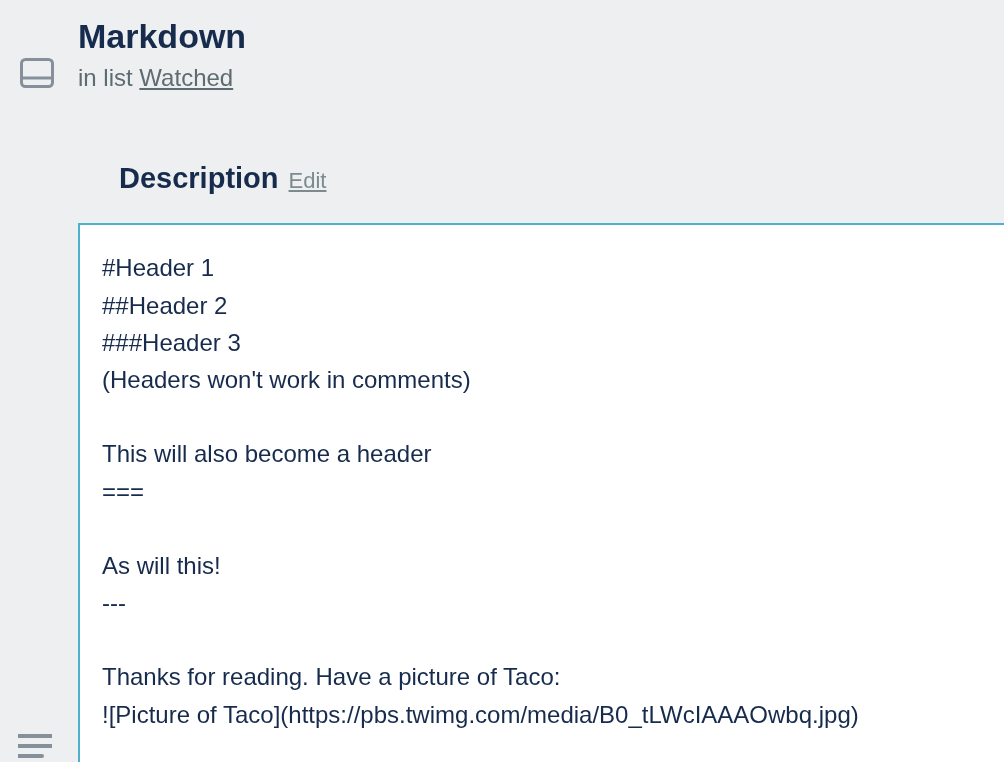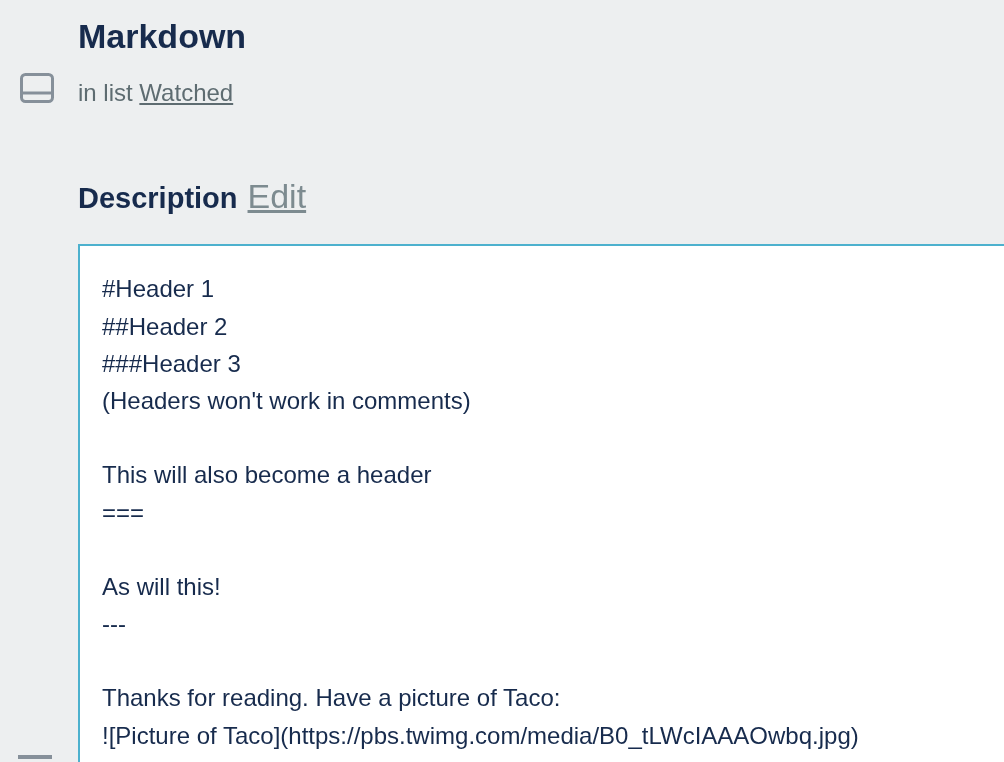--- a/index.html
+++ b/index.html
@@ -38,21 +38,21 @@
     .pad-left {
       padding-left: 2px;
     }
     .title {
       font-size: 34px;
       font-weight: 700;
       color: #172b4d;
       line-height: 1.1;
     }
     .subtitle {
-      margin-top: 24px;
+      margin-top: 9px;
       font-size: 24px;
       color: #5e6c71;
     }
     .link {
       color: #5e6c71;
       text-decoration: underline;
       cursor: pointer;
     }
     .section-row {
       margin-top: 70px;
@@ -60,30 +60,31 @@
     .lines-icon {
       color: #86909a;
     }
     .section-title {
       font-size: 29px;
       font-weight: 700;
       color: #172b4d;
       display: inline;
     }
     .edit-link {
-      font-size: 34px;
+      font-size: 22px;
       color: #7d8b90;
       text-decoration: underline;
       margin-left: 10px;
       cursor: pointer;
       font-weight: 400;
     }
     .section-header-line {
       display: flex;
       align-items: baseline;
+      margin-left: 41px;
     }
     .editor-box {
       margin-top: 28px;
       background: #ffffff;
       border-top: 2px solid #4db1ce;
       border-left: 2px solid #4db1ce;
       padding: 24px 22px;
       font-size: 24px;
       color: #172b4d;
       line-height: 1.55;

